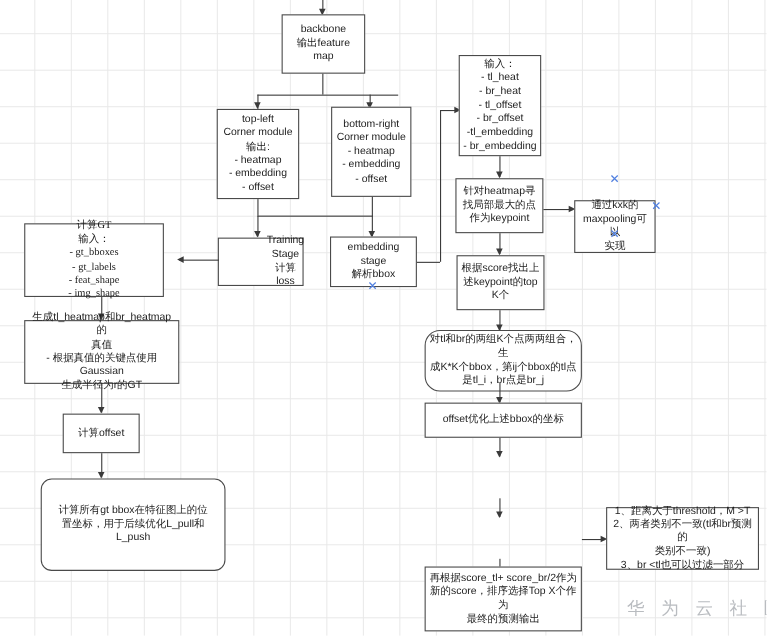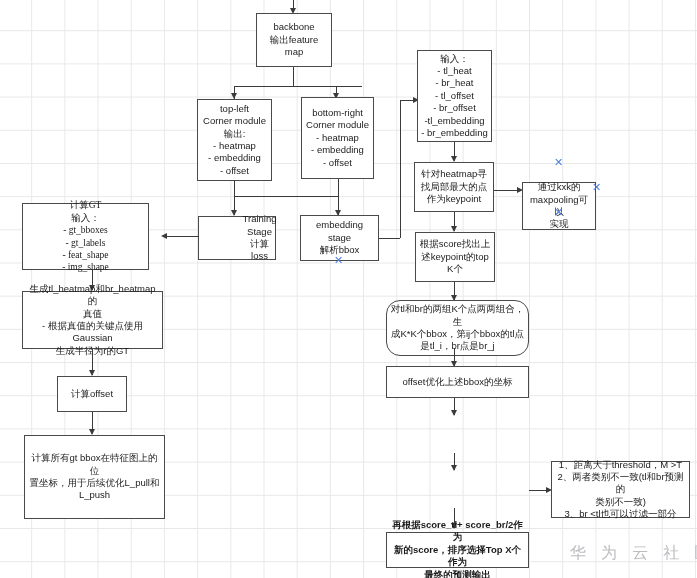--- a/index.html
+++ b/index.html
@@ -141,21 +141,21 @@
 真值
 - 根据真值的关键点使用Gaussian
 生成半径为r的GT</div>
   <div class="vline" style="left:92px; top:349px; height:26px;"></div>
   <div class="arrow down" style="left:89px; top:370px;"></div>
 
   <div class="node" style="left:57px; top:376px; width:70px; height:36px;">计算offset</div>
   <div class="vline" style="left:92px; top:412px; height:22px;"></div>
   <div class="arrow down" style="left:89px; top:429px;"></div>
 
-  <div class="node" style="left:24px; top:435px; width:141px; height:84px;">计算所有gt bbox在特征图上的位
+  <div class="node" style="left:37px; top:435px; width:168px; height:84px;border-radius:10px;">计算所有gt bbox在特征图上的位
 置坐标，用于后续优化L_pull和
 L_push</div>
 
   <div class="hline" style="left:379px; top:238px; width:21px;"></div>
   <div class="vline" style="left:400px; top:100px; height:138px;"></div>
   <div class="hline" style="left:400px; top:100px; width:17px;"></div>
   <div class="arrow right" style="left:413px; top:97px;"></div>
 
   <div class="node" style="left:417px; top:50px; width:75px; height:92px;">输入：
 - tl_heat
@@ -204,19 +204,19 @@
 
   <div class="hline" style="left:529px; top:490px; width:21px;"></div>
   <div class="arrow right" style="left:546px; top:487px;"></div>
   <div class="node" style="left:551px; top:461px; width:139px; height:57px;">1、距离大于threshold，M &gt;T
 2、两者类别不一致(tl和br预测的
 类别不一致)
 3、br &lt;tl也可以过滤一部分</div>
 
   <div class="vline" style="left:454px; top:508px; height:20px;"></div>
   <div class="arrow down" style="left:451px; top:523px;"></div>
-  <div class="node" style="left:386px; top:532px; width:143px; height:36px;font-weight:bold;">再根据score_tl+ score_br/2作为
+  <div class="node" style="left:386px; top:515px; width:143px; height:59px;">再根据score_tl+ score_br/2作为
 新的score，排序选择Top X个作为
 最终的预测输出</div>
 
   <div class="watermark" style="left:570px; top:543px;">华 为 云 社 区</div>
 
 </div>
 
 </body></html>

